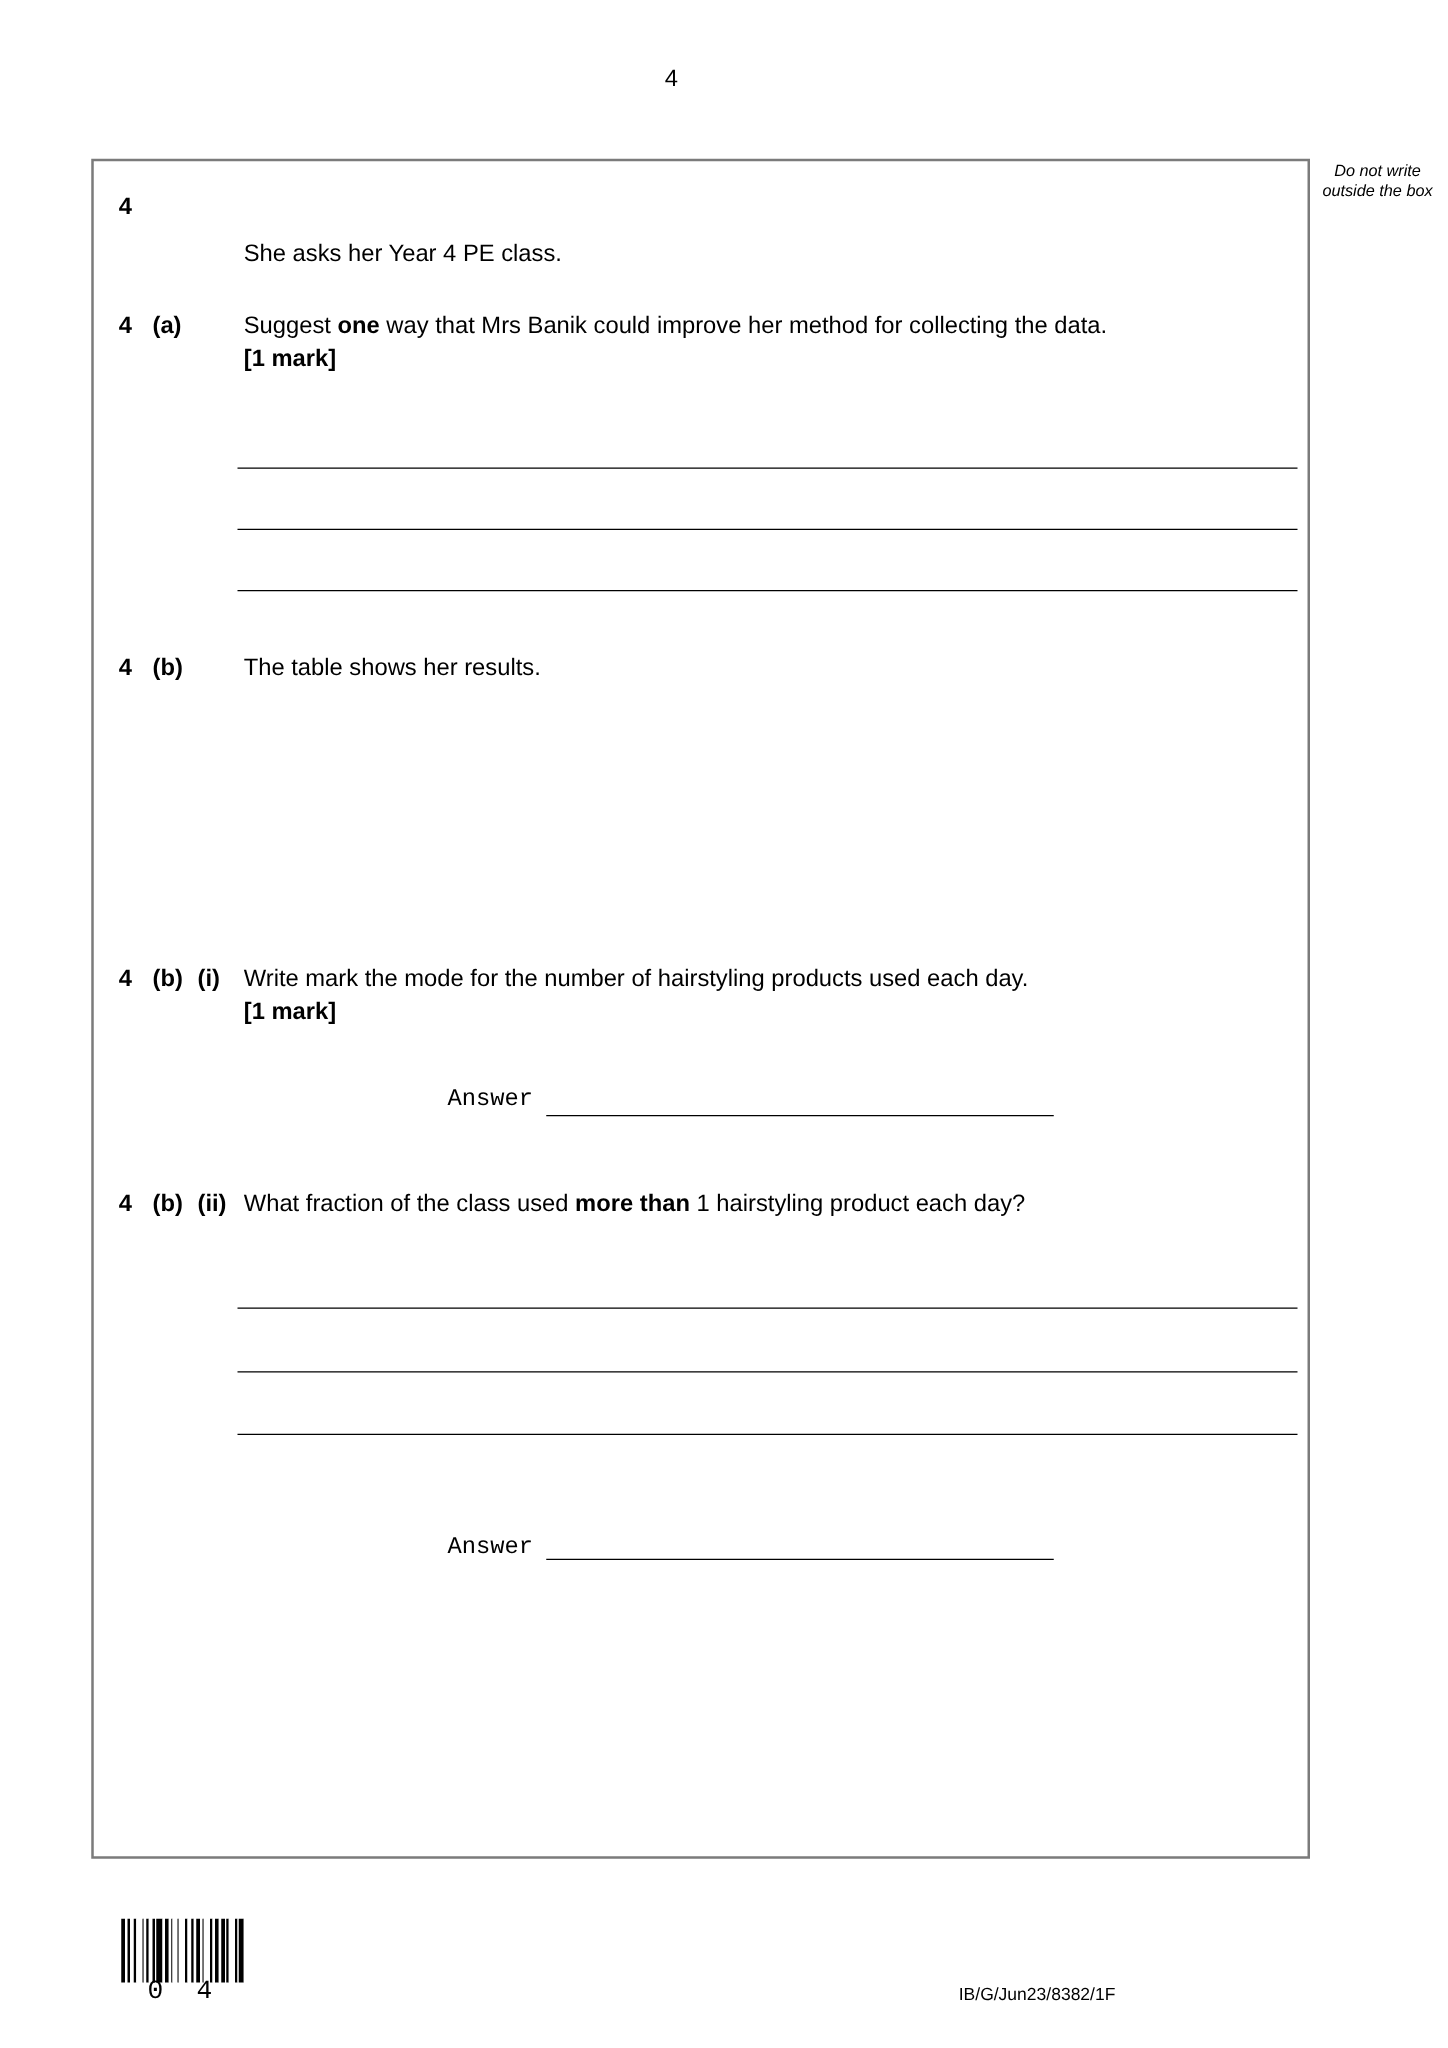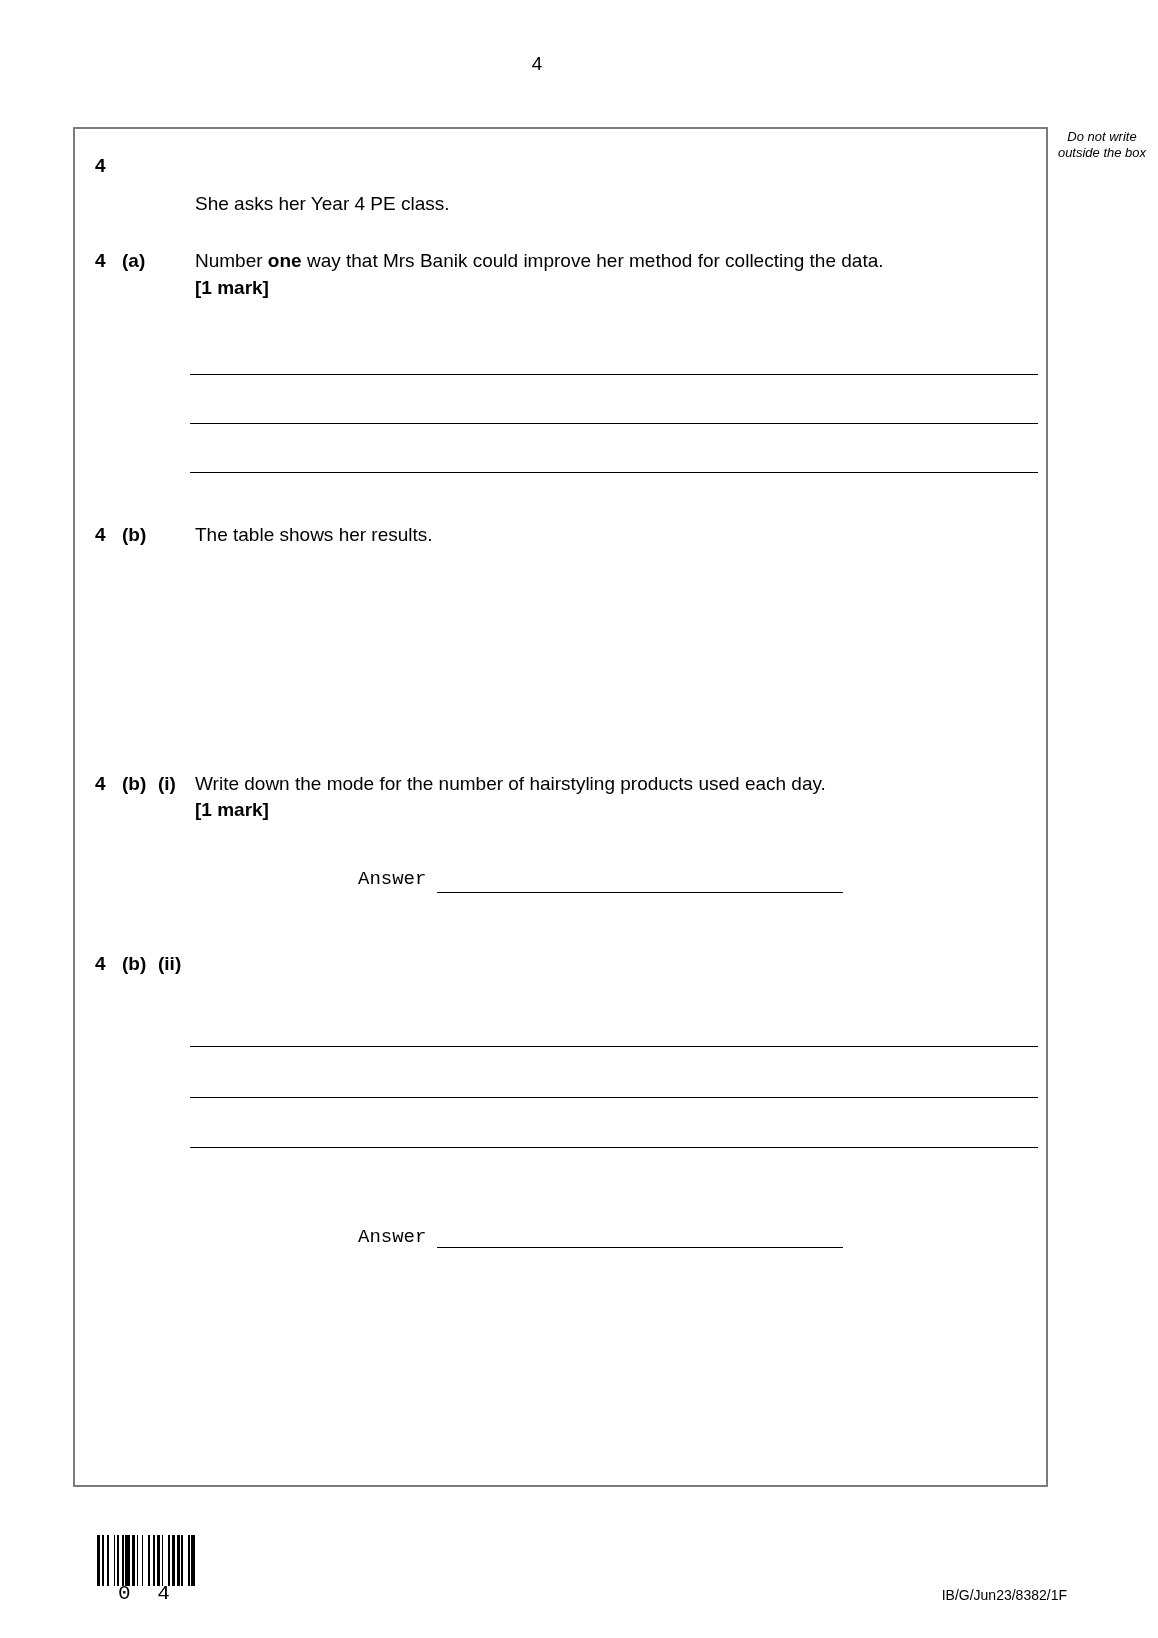--- a/index.html
+++ b/index.html
@@ -59,64 +59,65 @@
     left:97px;top:1535px;width:101px;height:51px;
     display:flex;flex-direction:row;align-items:stretch;
   }
   .barcode .bar{height:100%;}
   .barcode-digits{
     left:118px;top:1582px;
     font-family:"Liberation Mono","DejaVu Sans Mono",monospace;
     font-size:21px;letter-spacing:7px;
   }
   .footer-code{
-    left:767px;top:1587px;width:300px;text-align:right;
+    left:767px;top:1587px;width:300px;
     font-size:14px;line-height:16px;
   }
 </style>
 </head>
 <body>
 
 <div class="page">
 
   <div class="abs t page-number">4</div>
 
   <div class="abs qbox"></div>
 
   <div class="abs margin-note">Do not write outside the box</div>
 
   <div class="abs t b qnum" style="top:154px">4</div>
   <div class="abs t qtext" style="top:192px">She asks her Year 4 PE class.</div>
 
   <div class="abs t b qnum" style="top:249px">4</div>
   <div class="abs t b plabel" style="top:249px">(a)</div>
-  <div class="abs t qtext" style="top:249px"><span>Number </span><span class="b">one</span><span> way that Mrs Banik could improve her method for collecting the data.</span></div>
+  <div class="abs t qtext" style="top:249px"><span>Suggest </span><span class="b">one</span><span> way that Mrs Banik could improve her method for collecting the data.</span></div>
   <div class="abs t marks" style="top:276px">[1 mark]</div>
 
   <div class="abs answer-line" style="top:374px"></div>
   <div class="abs answer-line" style="top:423px"></div>
   <div class="abs answer-line" style="top:472px"></div>
 
   <div class="abs t b qnum" style="top:523px">4</div>
   <div class="abs t b plabel" style="top:523px">(b)</div>
   <div class="abs t qtext" style="top:523px">The table shows her results.</div>
 
 
   <div class="abs t b qnum" style="top:772px">4</div>
   <div class="abs t b plabel" style="top:772px">(b)</div>
   <div class="abs t b sublabel" style="top:772px">(i)</div>
-  <div class="abs t qtext" style="top:772px">Write down the mode for the number of hairstyling products used each day.</div>
+  <div class="abs t qtext" style="top:772px">Write mark the mode for the number of hairstyling products used each day.</div>
   <div class="abs t marks" style="top:798px">[1 mark]</div>
 
   <div class="abs t answer-word" style="top:868px">Answer</div>
   <div class="abs short-answer-line" style="top:892px"></div>
 
   <div class="abs t b qnum" style="top:952px">4</div>
   <div class="abs t b plabel" style="top:952px">(b)</div>
   <div class="abs t b sublabel" style="top:952px">(ii)</div>
+  <div class="abs t qtext" style="top:952px"><span>What fraction of the class used </span><span class="b">more than</span><span> 1 hairstyling product each day?</span></div>
 
   <div class="abs answer-line" style="top:1046px"></div>
   <div class="abs answer-line" style="top:1097px"></div>
   <div class="abs answer-line" style="top:1147px"></div>
 
   <div class="abs t answer-word" style="top:1226px">Answer</div>
   <div class="abs short-answer-line" style="top:1247px"></div>
 
   <div class="abs barcode" id="barcode">
       <div class="bar" style="flex-grow: 2; background: rgb(0, 0, 0);"></div>

